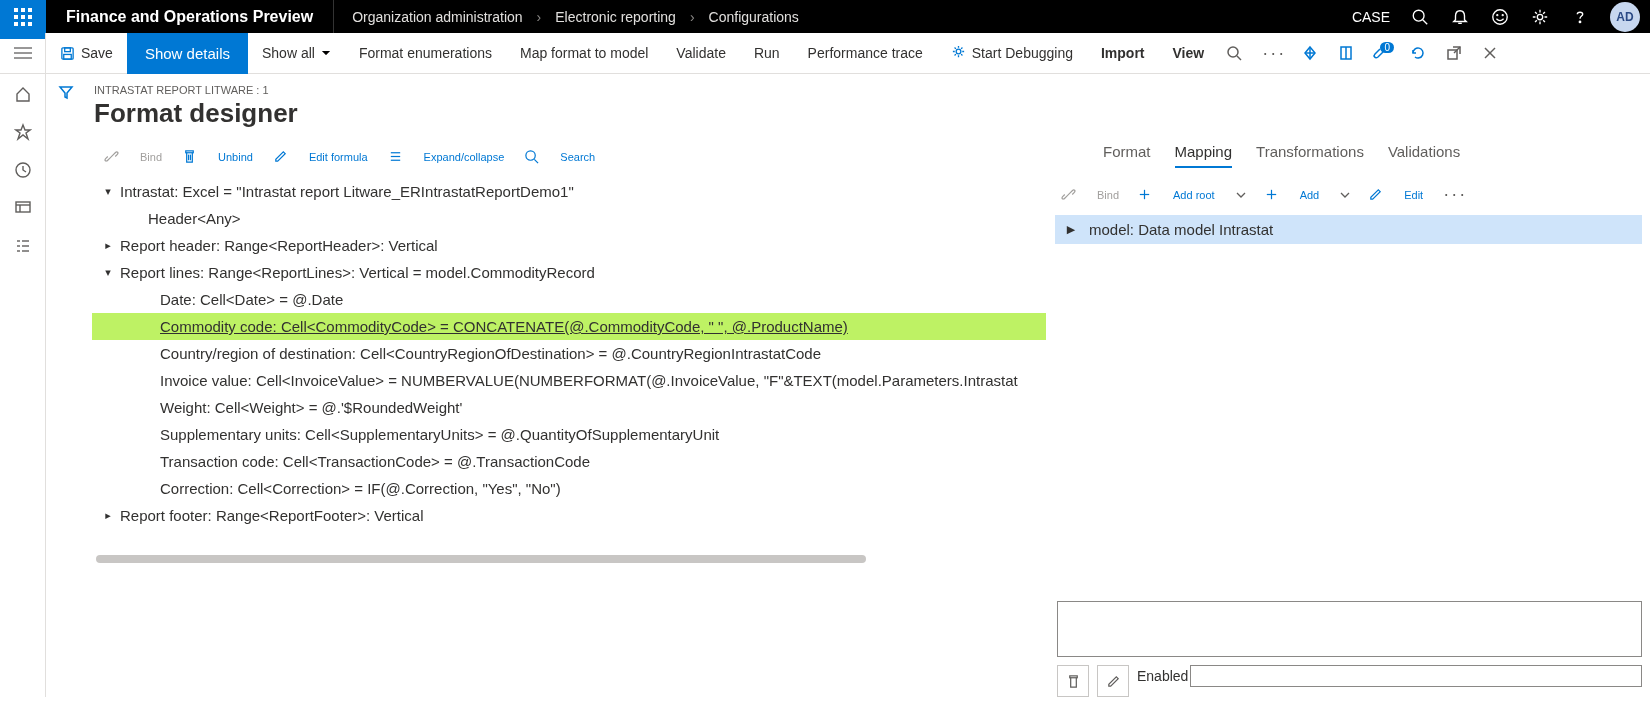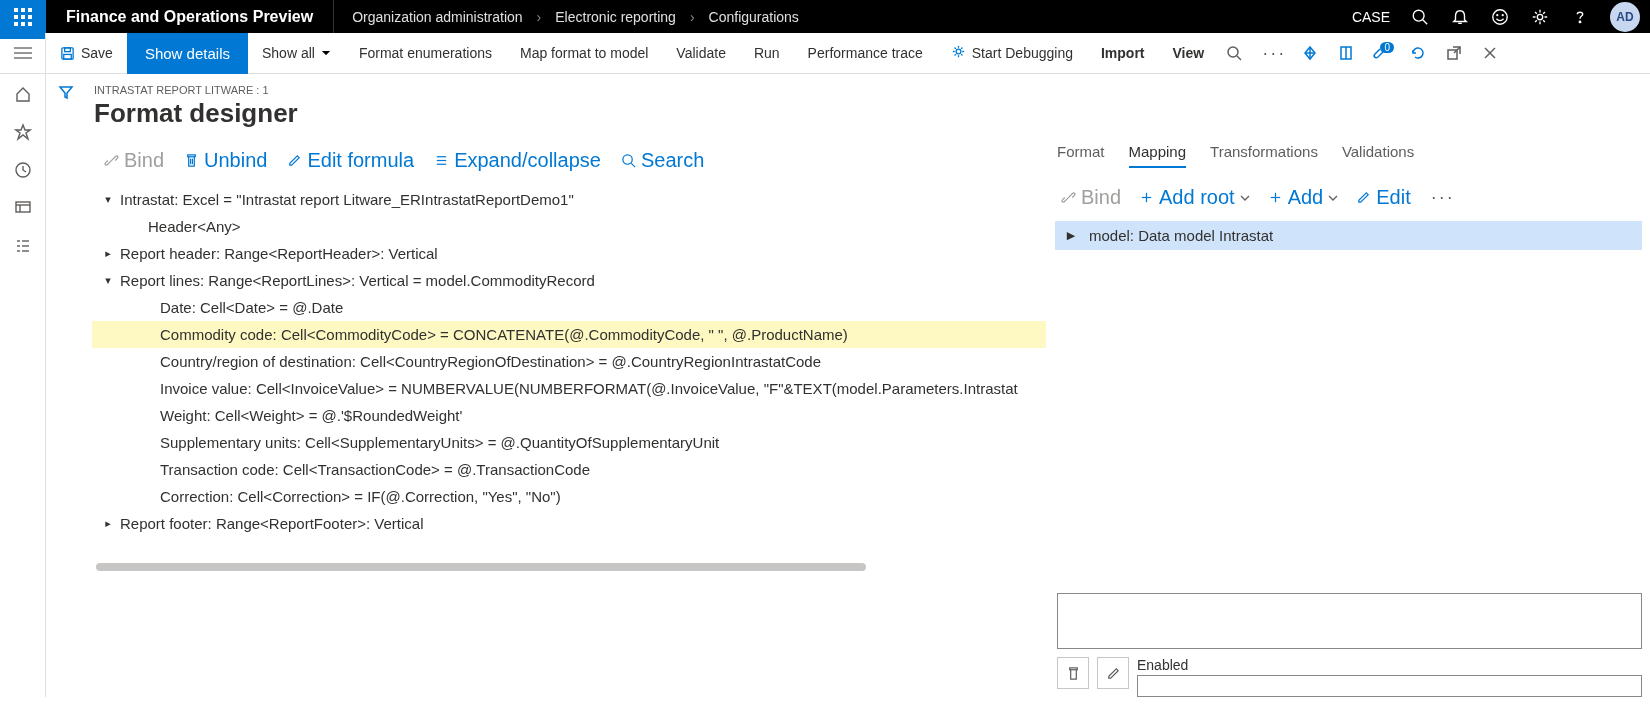--- a/index.html
+++ b/index.html
@@ -41,56 +41,56 @@
   .leftrail .railicon svg { width:18px; height:18px; stroke:#605e5c; fill:none; stroke-width:1.4;}
   .filterbar { width: 40px; display:flex; flex-direction:column; align-items:center; padding-top:10px; }
   .filterbar svg { width:16px; height:16px; stroke:#0078d4; fill:none; stroke-width:1.5; cursor:pointer;}
   
   .main { flex: 1; display: flex; flex-direction: column; padding: 10px 0 0 0; overflow:hidden;}
   .main-header { padding: 0 8px 10px 8px; }
   .report-name { font-size: 11px; color: #605e5c; margin-bottom: 2px; }
   .page-title { font-size: 26px; font-weight: 600; }
   
   .toolbar-row { display: flex; align-items: center; gap: 4px; padding: 6px 0 6px 4px;}
-  .tool-link { display: flex; align-items: center; gap: 5px; font-size: 20px; color: #0078d4; background: none; border: none; cursor: pointer; padding: 4px 8px;}
+  .tool-link { display: flex; align-items: center; gap: 21px; font-size: 11px; color: #0078d4; background: none; border: none; cursor: pointer; padding: 4px 8px;}
   .tool-link.disabled { color: #a19f9d; cursor: default;}
   .tool-link svg { width:15px; height:15px; stroke: currentColor; fill:none; stroke-width:1.3;}
   
   
   .splitter { display: flex; flex: 1; overflow: hidden; }
   .tree-panel { flex: 0 0 960px; overflow: auto; padding-left: 6px;}
   .map-panel { flex: 1; display: flex; flex-direction: column; padding-left: 6px; border-left:1px solid transparent;}
   
   
   .tree { padding: 4px 0 20px 0; font-size: 15px; }
   .tree-row { display: flex; align-items: center; min-height: 27px; padding: 0 6px; white-space: nowrap; cursor:pointer;}
-  .tree-row.selected { background: #fef9c3; }
+  .tree-row.selected { background: #bef264; text-decoration: underline; }
   .tree-caret { width: 16px; display: inline-flex; justify-content:center; font-size: 11px; color:#323130; cursor:pointer;}
   .tree-label { padding-left: 4px; }
   .scrollbar-fake { height:8px; background:#c8c6c4; border-radius:4px; margin:6px 180px 0 4px;}
   
   
-  .tabs { display: flex; gap: 24px; font-size: 15px; color:#605e5c; padding: 0 4px; }
+  .tabs { display: flex; gap: 24px; font-size: 15px; color:#605e5c; padding: 0 4px; margin-left: 46px; }
   .tab { padding: 4px 0 6px 0; cursor: pointer; }
   .tab.active { color: #323130; border-bottom: 2px solid #0078d4; font-weight:400;}
   
   .map-toolbar { display: flex; align-items: center; gap: 10px; padding: 16px 4px 8px 4px; font-size:15px;}
   .map-toolbar .tool-link { padding:2px 4px;}
   .map-toolbar .disabled { color:#a19f9d;}
   .map-toolbar .ellipsis { color:#605e5c; cursor:pointer; font-size:18px; letter-spacing:2px; padding:0 6px;}
   
   .model-row { background:#cfe4fa; margin: 2px 8px 0 2px; padding: 6px 8px; font-size: 15px; display:flex; align-items:center; gap:10px; cursor:pointer;}
   .model-row .tree-caret { transform: rotate(0deg);}
   
   .bottom-editors { margin-top: auto; padding: 0 8px 0 4px; display:flex; flex-direction:column; gap:8px;}
   .big-textarea { width: 100%; height: 56px; border: 1px solid #8a8886; padding:4px; font-size:14px; resize:none;}
   .enabled-row { display:flex; align-items:flex-start; gap:8px;}
   .iconbox { width:32px; height:32px; border:1px solid #c8c6c4; display:flex; align-items:center; justify-content:center; cursor:pointer;}
   .iconbox svg { width:15px; height:15px; stroke:#605e5c; fill:none; stroke-width:1.3;}
-  .enabled-col { flex:1; display:flex; flex-direction:column; gap:2px;}
+  .enabled-col { flex:1; display:flex; flex-direction:row; gap:2px;align-items:center;}
   .enabled-label { font-size:14px; color:#323130;}
   .enabled-input { width:100%; height:22px; border:1px solid #8a8886; padding:2px 4px; font-size:14px;}
   
   svg.icon { width:15px; height:15px; stroke:currentColor; fill:none; stroke-width:1.4;}
 </style>
 </head>
 <body>
 
 <div class="topbar">
   <div class="waffle">

